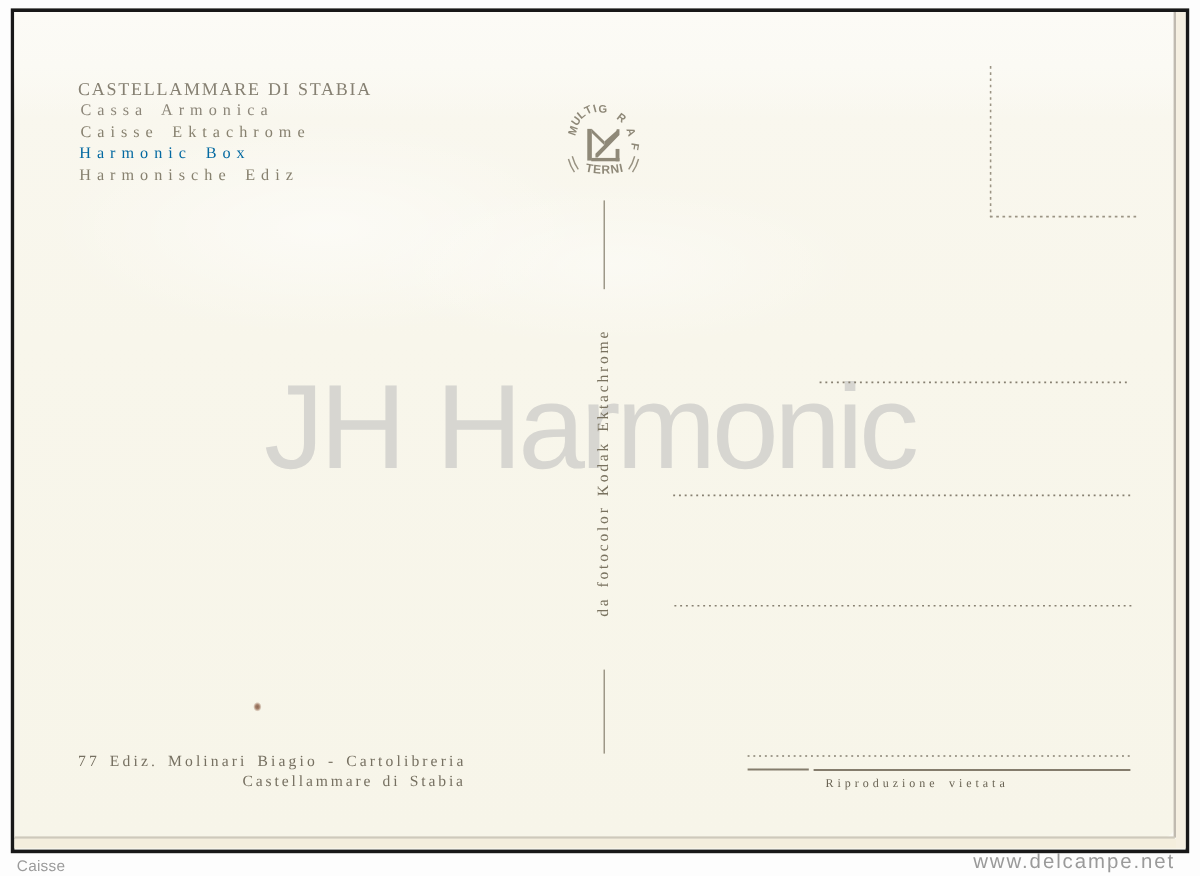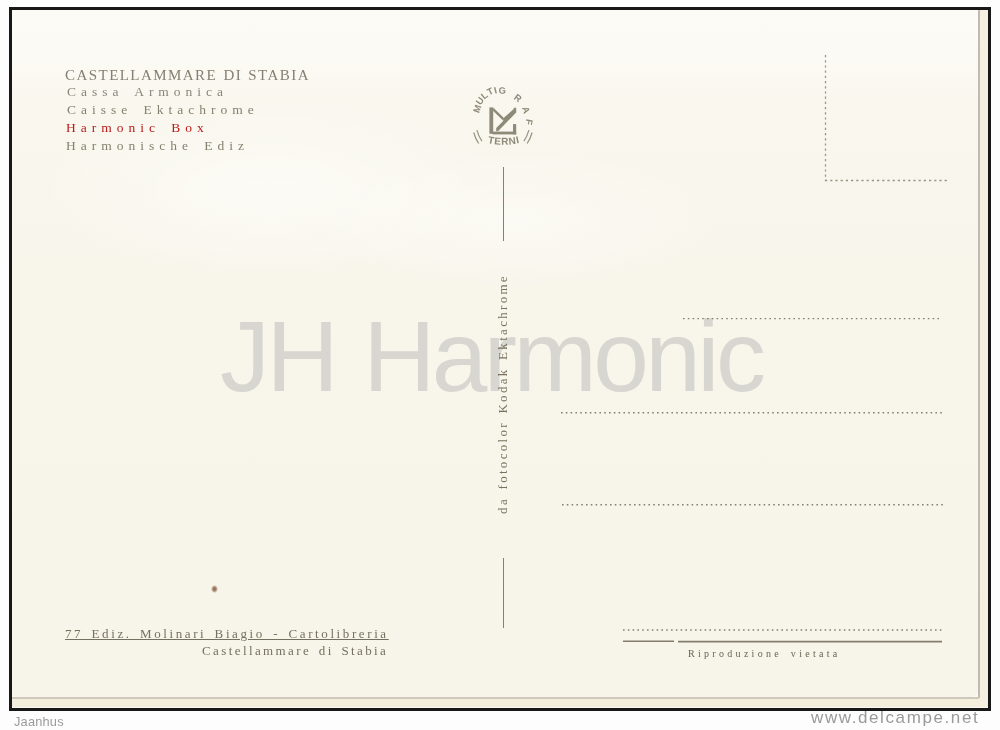--- a/index.html
+++ b/index.html
@@ -28,21 +28,21 @@
 <div class="abs" style="left:12px;top:697px;width:967px;height:1.6px;background:#cec9bb"></div>
 
 <div class="abs" style="left:12px;top:699px;width:968px;height:8px;background:#f4eedd"></div>
 
 <div class="abs serif" style="left:65px;top:66.5px;font-size:15px;letter-spacing:1.45px;word-spacing:1px;color:#868072;">CASTELLAMMARE DI STABIA</div>
 
 <div class="abs serif" style="left:67px;top:84.3px;font-size:13.5px;letter-spacing:5px;word-spacing:3px;color:#8c8679;">Cassa Armonica</div>
 
 <div class="abs serif" style="left:67px;top:102.2px;font-size:13.5px;letter-spacing:5px;word-spacing:3px;color:#87816f;">Caisse Ektachrome</div>
 
-<div class="abs serif" style="left:66px;top:120px;font-size:13.5px;letter-spacing:5px;word-spacing:3px;color:#b91c1c;">Harmonic Box</div>
+<div class="abs serif" style="left:66px;top:120px;font-size:13.5px;letter-spacing:5px;word-spacing:3px;color:#0369a1;">Harmonic Box</div>
 
 <div class="abs serif" style="left:66px;top:137.9px;font-size:13.5px;letter-spacing:5px;word-spacing:3px;color:#87816f;">Harmonische Ediz</div>
 
 <div class="abs" style="left:220px;top:306px;font-size:100px;line-height:100px;letter-spacing:-3.6px;word-spacing:4px;color:#d7d6d1;">JH Harmonic</div>
 
 <svg class="abs" style="left:465px;top:78px" width="76" height="76" viewBox="0 0 76 76">
   <defs>
       <filter id="soft" x="-10%" y="-10%" width="120%" height="120%">
         <feGaussianBlur stdDeviation="0.22"></feGaussianBlur>
       </filter>
@@ -109,21 +109,21 @@
   </g>
 
   <g stroke="#847c6c" stroke-width="1.6" fill="none">
     <line x1="73" y1="341.3" x2="124" y2="341.3"></line>
     <line x1="128" y1="341.6" x2="392" y2="341.6"></line>
   </g>
 </svg>
 
 <div class="abs serif" style="left:688px;top:647.8px;font-size:10px;letter-spacing:3.3px;word-spacing:3px;color:#6a6454;">Riproduzione vietata</div>
 
-<div class="abs serif" style="left:65px;top:625.8px;font-size:13px;letter-spacing:2.6px;word-spacing:2.5px;color:#767061;text-decoration:underline;">77 Ediz. Molinari Biagio - Cartolibreria</div>
+<div class="abs serif" style="left:65px;top:625.8px;font-size:13px;letter-spacing:2.6px;word-spacing:2.5px;color:#767061;">77 Ediz. Molinari Biagio - Cartolibreria</div>
 
 <div class="abs serif" style="left:202px;top:643.2px;font-size:13px;letter-spacing:2.4px;word-spacing:2px;color:#767061;">Castellammare di Stabia</div>
 
 <div class="abs" style="left:210.5px;top:584.5px;width:7px;height:8px;background:radial-gradient(closest-side,#8a6753 0%,#a5806a 45%,rgba(200,180,160,0) 100%);"></div>
 
-<div class="abs" style="left:14px;top:713.5px;font-size:12.8px;color:#9b9b9b;letter-spacing:0.2px;">Jaanhus</div>
+<div class="abs" style="left:14px;top:713.5px;font-size:12.8px;color:#9b9b9b;letter-spacing:0.2px;">Caisse</div>
 
 <div class="abs" style="left:811px;top:708.2px;font-size:17px;color:#9a9a9a;letter-spacing:1.6px;text-align:right;">www.delcampe.net</div>
 
 </body></html>

